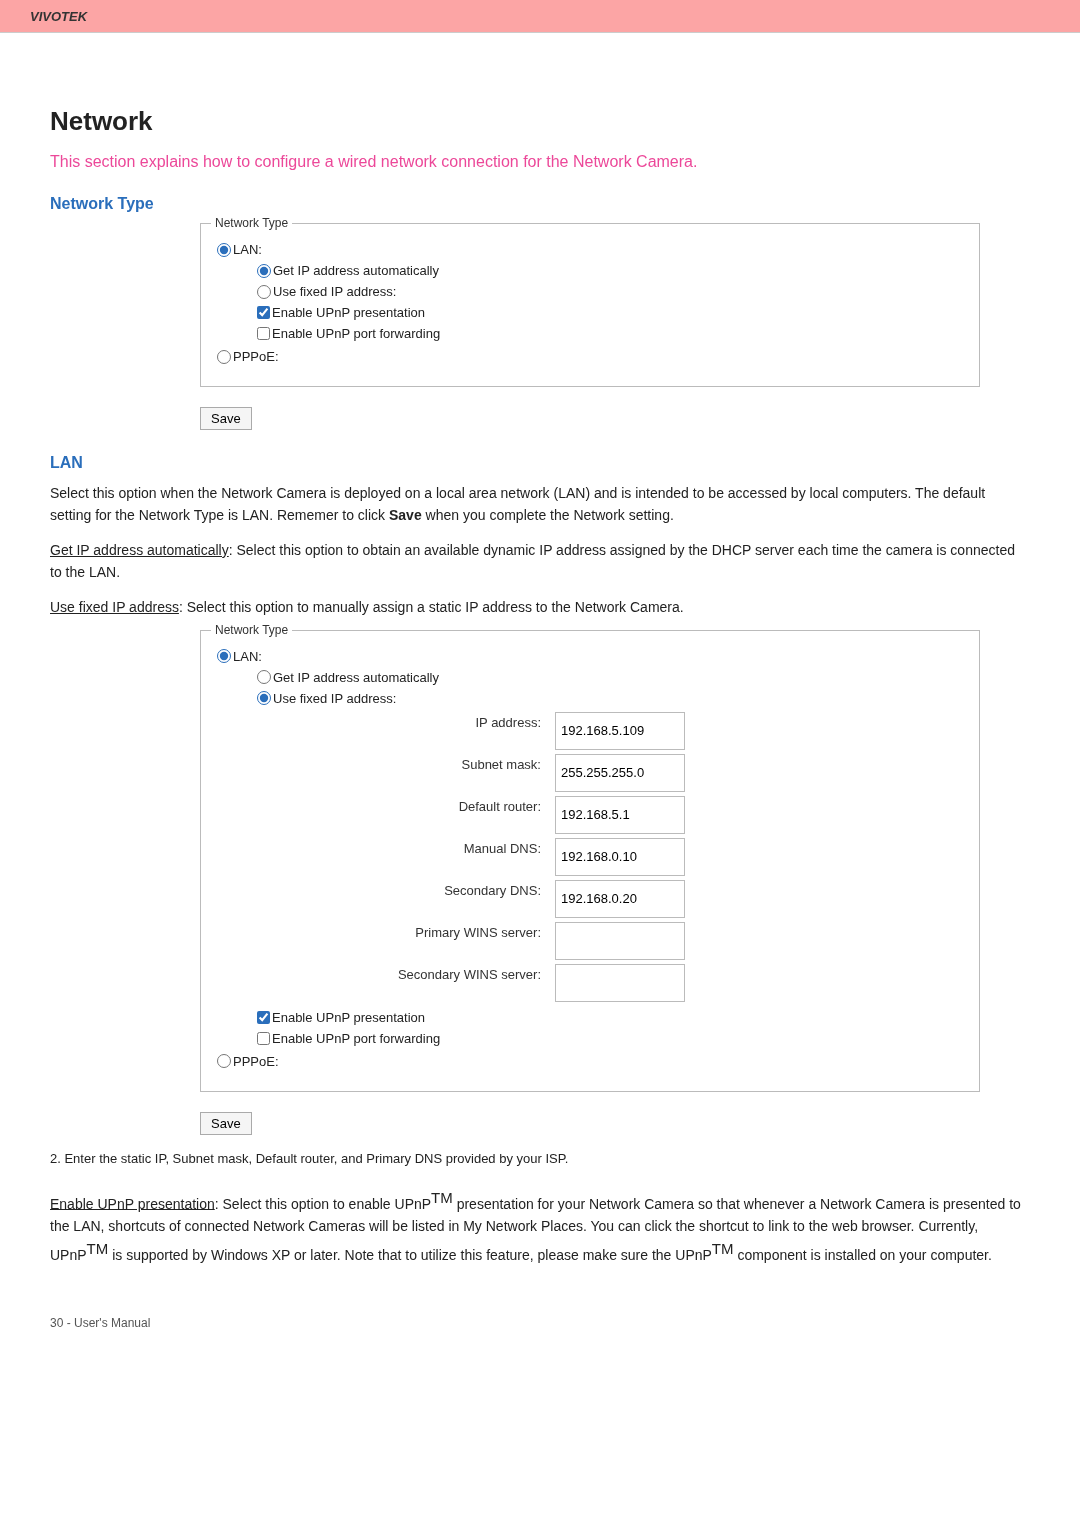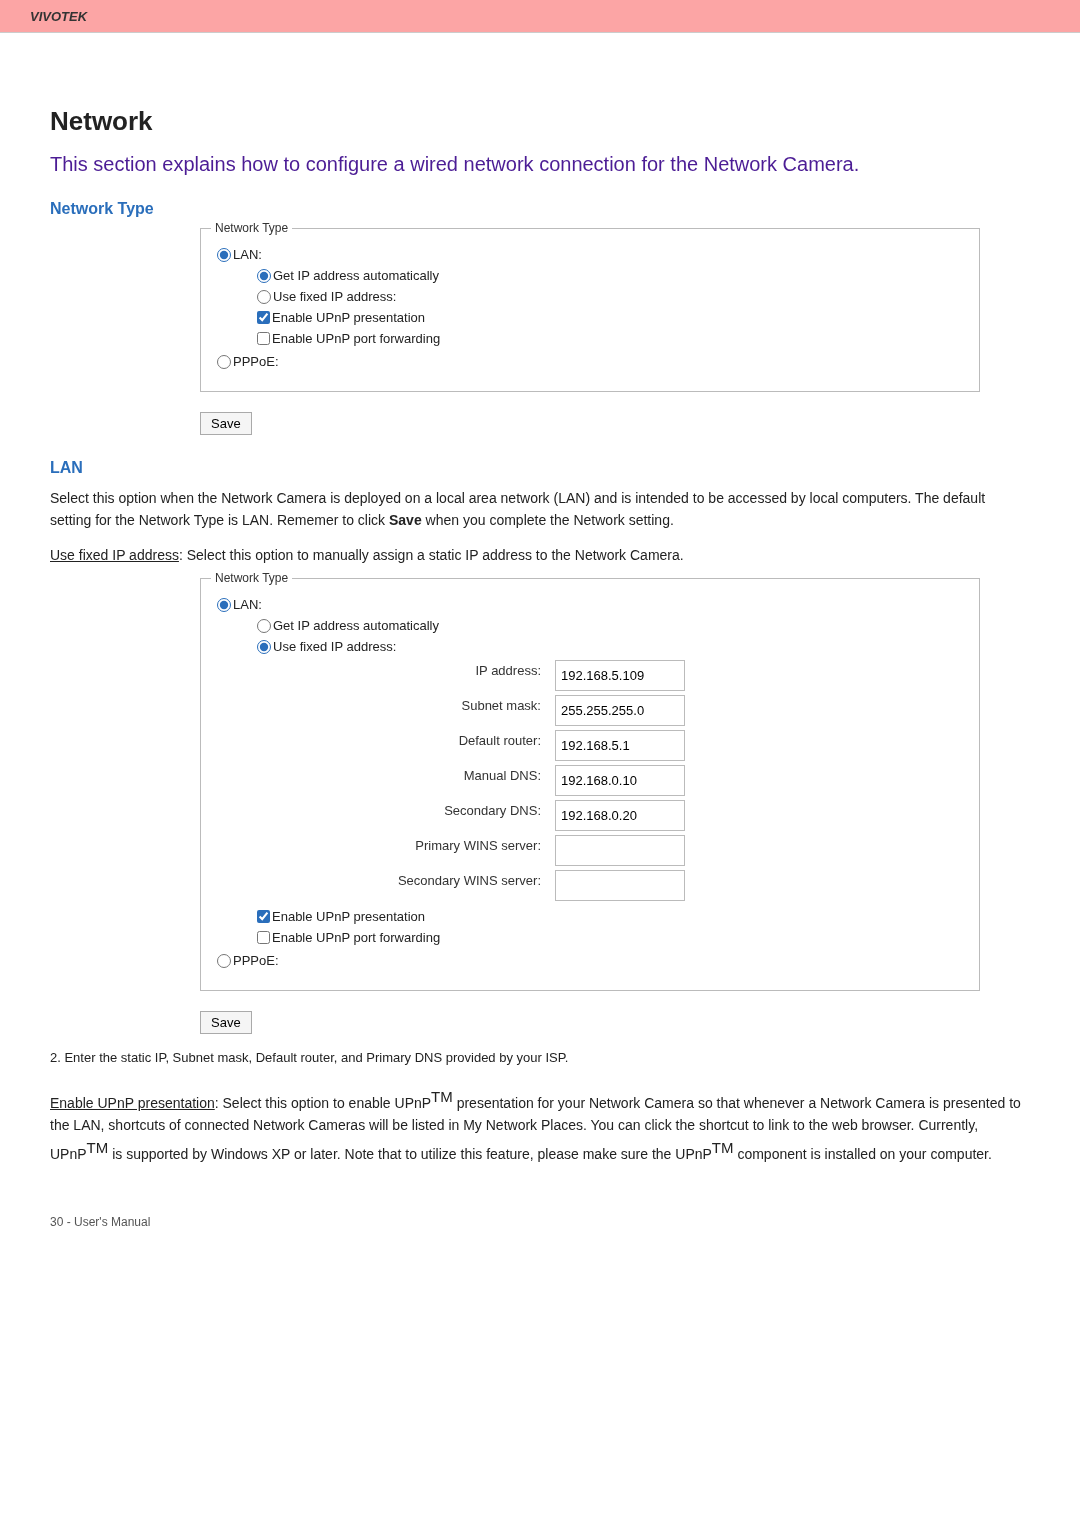--- a/index.html
+++ b/index.html
@@ -26,23 +26,23 @@
       padding: 30px 50px 40px 50px;
     }
     .page-title {
       font-size: 26px;
       font-weight: bold;
       color: #222;
       margin-bottom: 16px;
       margin-top: 43px;
     }
     .intro-text {
-      font-size: 20px;
+      font-size: 16px;
       margin-bottom: 24px;
-      color: #4c1d95;
+      color: #ec4899;
     }
     .section-heading {
       font-size: 16px;
       font-weight: bold;
       color: #2a6ebb;
       margin-bottom: 10px;
     }
     .network-type-box {
       border: 1px solid #bbb;
       padding: 12px 16px 16px 16px;
@@ -108,21 +108,21 @@
       font-size: 13px;
       color: #333;
       text-align: right;
       padding-right: 6px;
       line-height: 22px;
     }
     .field-value {
       border: 1px solid #bbb;
       font-size: 13px;
       padding: 1px 5px;
-      height: 31px;
+      height: 38px;
       background: #fff;
     }
     .field-value.empty { background: #fff; }
     .notes-list {
       margin-top: 12px;
       margin-bottom: 16px;
     }
     .notes-list .note-item {
       font-size: 13px;
       line-height: 1.6;
@@ -196,20 +196,23 @@
   <button class="save-btn">Save</button>
 
   
   <div class="lan-section">
     <div class="section-heading">LAN</div>
 
     <p class="body-text">
       <span>Select this option when the Network Camera is deployed on a local area network (LAN) and is intended to be accessed by local computers. The default setting for the Network Type is LAN. Rememer to click <b>Save</b> when you complete the Network setting.</span>
     </p>
 
+    <p class="body-text">
+      <span class="underline">Get IP address automatically</span><span>: Select this option to obtain an available dynamic IP address assigned by the DHCP server each time the camera is connected to the LAN.</span>
+    </p>
 
     <p class="body-text">
       <span class="underline">Use fixed IP address</span><span>: Select this option to manually assign a static IP address to the Network Camera.</span>
     </p>
   </div>
 
   
   <div class="network-type-box" style="margin-top:10px;">
     <span class="box-legend">Network Type</span>
 

